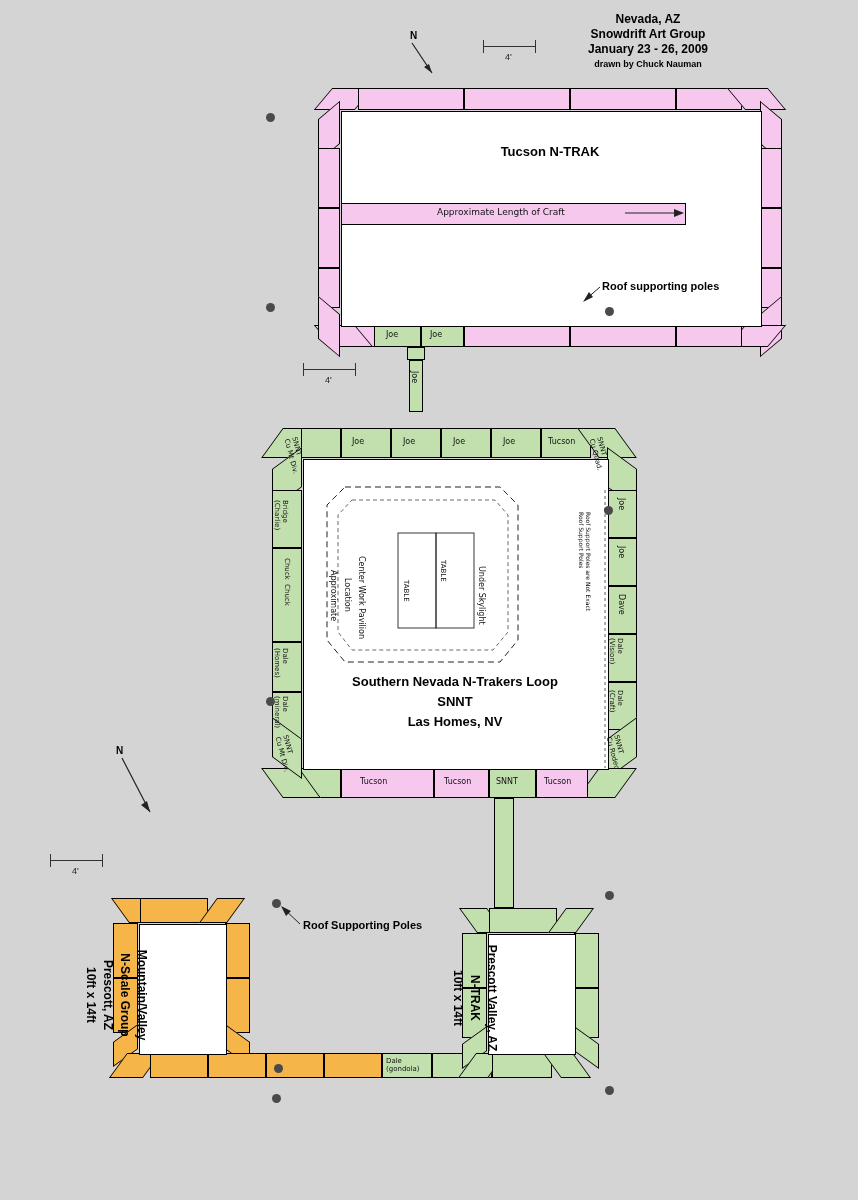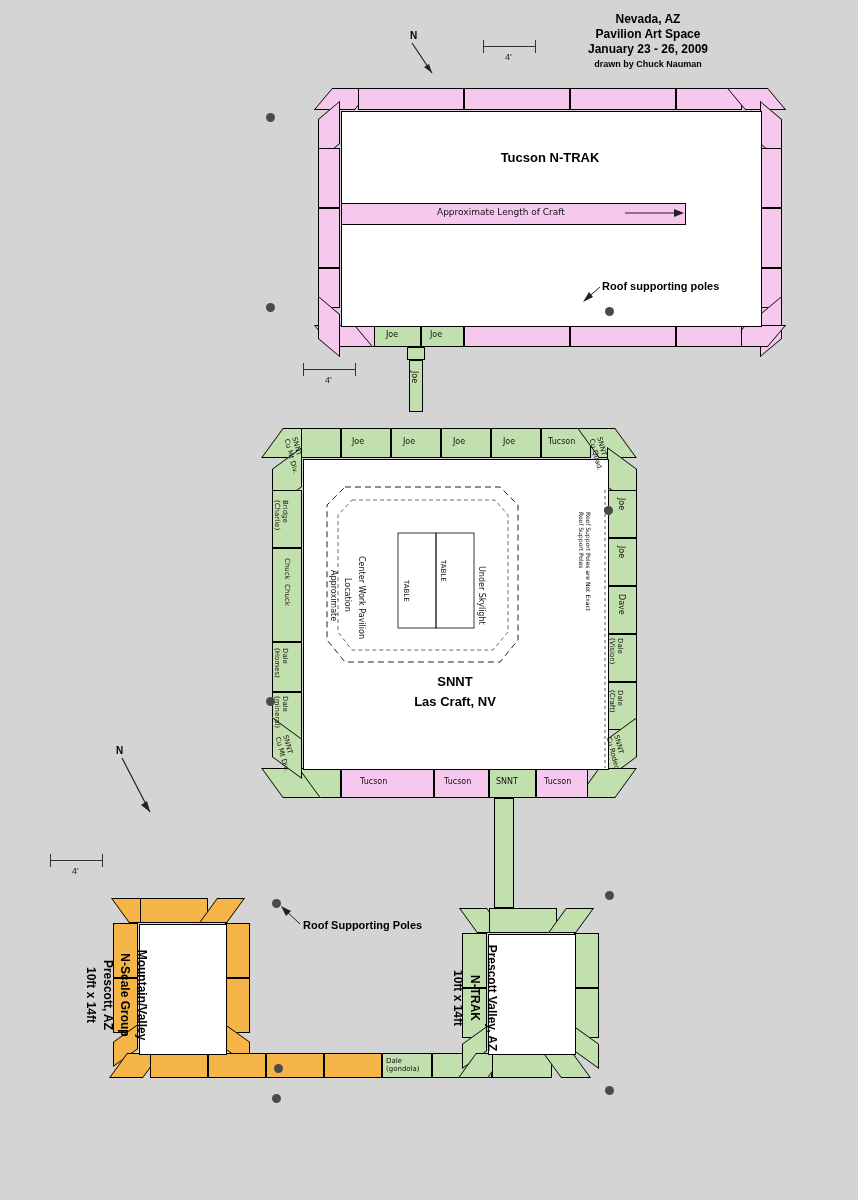--- a/index.html
+++ b/index.html
@@ -61,21 +61,21 @@
   .scalebar .tr{position:absolute;left:52px;top:0;width:1px;height:13px;background:#333;}
   .scalebar .txt{position:absolute;left:22px;top:12px;font-size:9px;color:#222;}
 
   svg.ov{position:absolute;left:0;top:0;width:858px;height:1200px;pointer-events:none;}
 </style>
 </head>
 <body>
 
 <div class="abs" id="header">
   <div>Nevada, AZ</div>
-  <div>Pavilion Art Space</div>
+  <div>Snowdrift Art Group</div>
   <div>January 23 - 26, 2009</div>
   <div class="small">drawn by Chuck Nauman</div>
 </div>
 
 <div>
 
   <div class="mod pink" style="left:323px;top:88px;width:41px;height:22px;transform:skewX(-40deg);"></div>
   <div class="mod pink" style="left:358px;top:88px;width:106px;height:22px;"></div>
   <div class="mod pink" style="left:464px;top:88px;width:106px;height:22px;"></div>
   <div class="mod pink" style="left:570px;top:88px;width:106px;height:22px;"></div>
@@ -103,21 +103,21 @@
   <div class="mod pink" style="left:318px;top:268px;width:22px;height:40px;"></div>
   <div class="mod pink" style="left:318px;top:305px;width:22px;height:43px;transform:skewY(40deg);"></div>
 
   <div class="abs white" style="left:341px;top:111px;width:419px;height:214px;border:1px solid #000;"></div>
 
   <div class="mod pink" style="left:341px;top:203px;width:345px;height:22px;"></div>
 
   <div class="mod green" style="left:407px;top:347px;width:18px;height:13px;"></div>
   <div class="mod green" style="left:409px;top:360px;width:14px;height:52px;"></div>
 
-  <div class="title" style="left:430px;top:148px;width:240px;">
+  <div class="title" style="left:430px;top:142px;width:240px;">
     <div>Tucson N-TRAK</div>
   </div>
 
   <span class="hand" style="position:absolute;left:386px;top:330px;">Joe</span>
   <span class="hand" style="position:absolute;left:430px;top:330px;">Joe</span>
   <span class="hand vert" style="position:absolute;left:419px;top:371px;transform:rotate(90deg);">Joe</span>
 
   <span class="hand" style="position:absolute;left:437px;top:207px;font-size:9px;">Approximate Length of Craft</span>
 </div>
 
@@ -187,22 +187,23 @@
 
   <span class="hand vert" style="position:absolute;left:338px;top:570px;transform:rotate(90deg);font-size:8px;">Approximate</span>
   <span class="hand vert" style="position:absolute;left:352px;top:578px;transform:rotate(90deg);font-size:8px;">Location</span>
   <span class="hand vert" style="position:absolute;left:366px;top:556px;transform:rotate(90deg);font-size:8px;">Center Work Pavilion</span>
   <span class="hand vert" style="position:absolute;left:486px;top:566px;transform:rotate(90deg);font-size:8px;">Under Skylight</span>
   <span class="hand vert" style="position:absolute;left:410px;top:580px;transform:rotate(90deg);font-size:7px;">TABLE</span>
   <span class="hand vert" style="position:absolute;left:447px;top:560px;transform:rotate(90deg);font-size:7px;">TABLE</span>
   <span class="hand vert" style="position:absolute;left:592px;top:512px;transform:rotate(90deg);font-size:6px;line-height:7px;">Roof Support Poles are Not Exact<br>Roof Support Poles</span>
 
   <div class="title" style="left:330px;top:672px;width:250px;">
+    <div>Southern Nevada N-Trakers Loop</div>
     <div>SNNT</div>
-    <div>Las Craft, NV</div>
+    <div>Las Homes, NV</div>
   </div>
 </div>
 
 <div>
   <div class="mod orange" style="left:120px;top:898px;width:30px;height:25px;transform:skewX(36deg);"></div>
   <div class="mod orange" style="left:140px;top:898px;width:68px;height:25px;"></div>
   <div class="mod orange" style="left:208px;top:898px;width:28px;height:25px;transform:skewX(-36deg);"></div>
 
   <div class="mod orange" style="left:113px;top:923px;width:25px;height:55px;"></div>
   <div class="mod orange" style="left:113px;top:978px;width:25px;height:55px;"></div>

